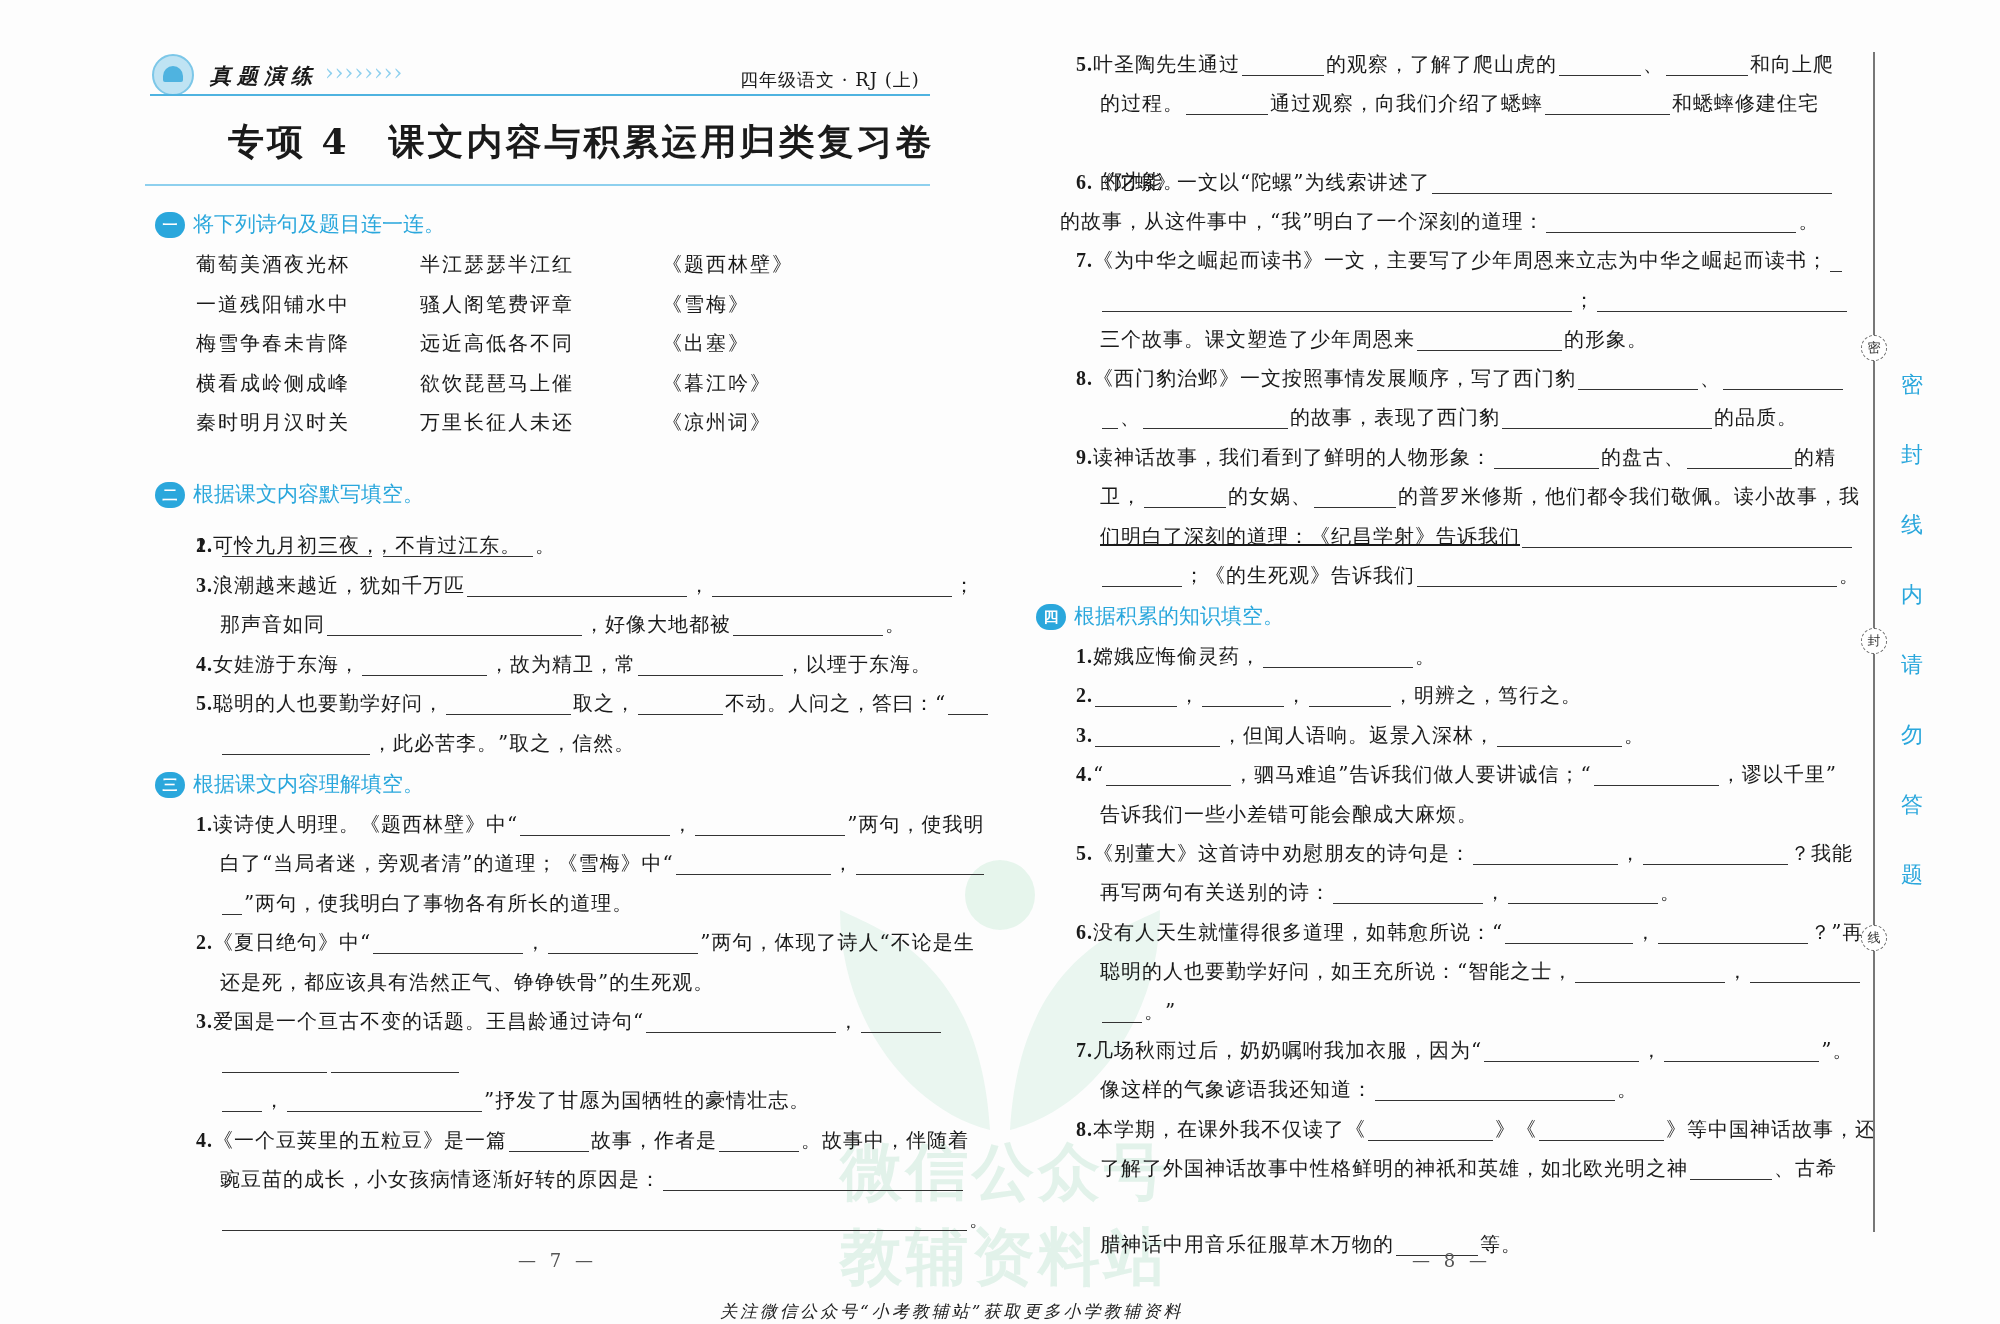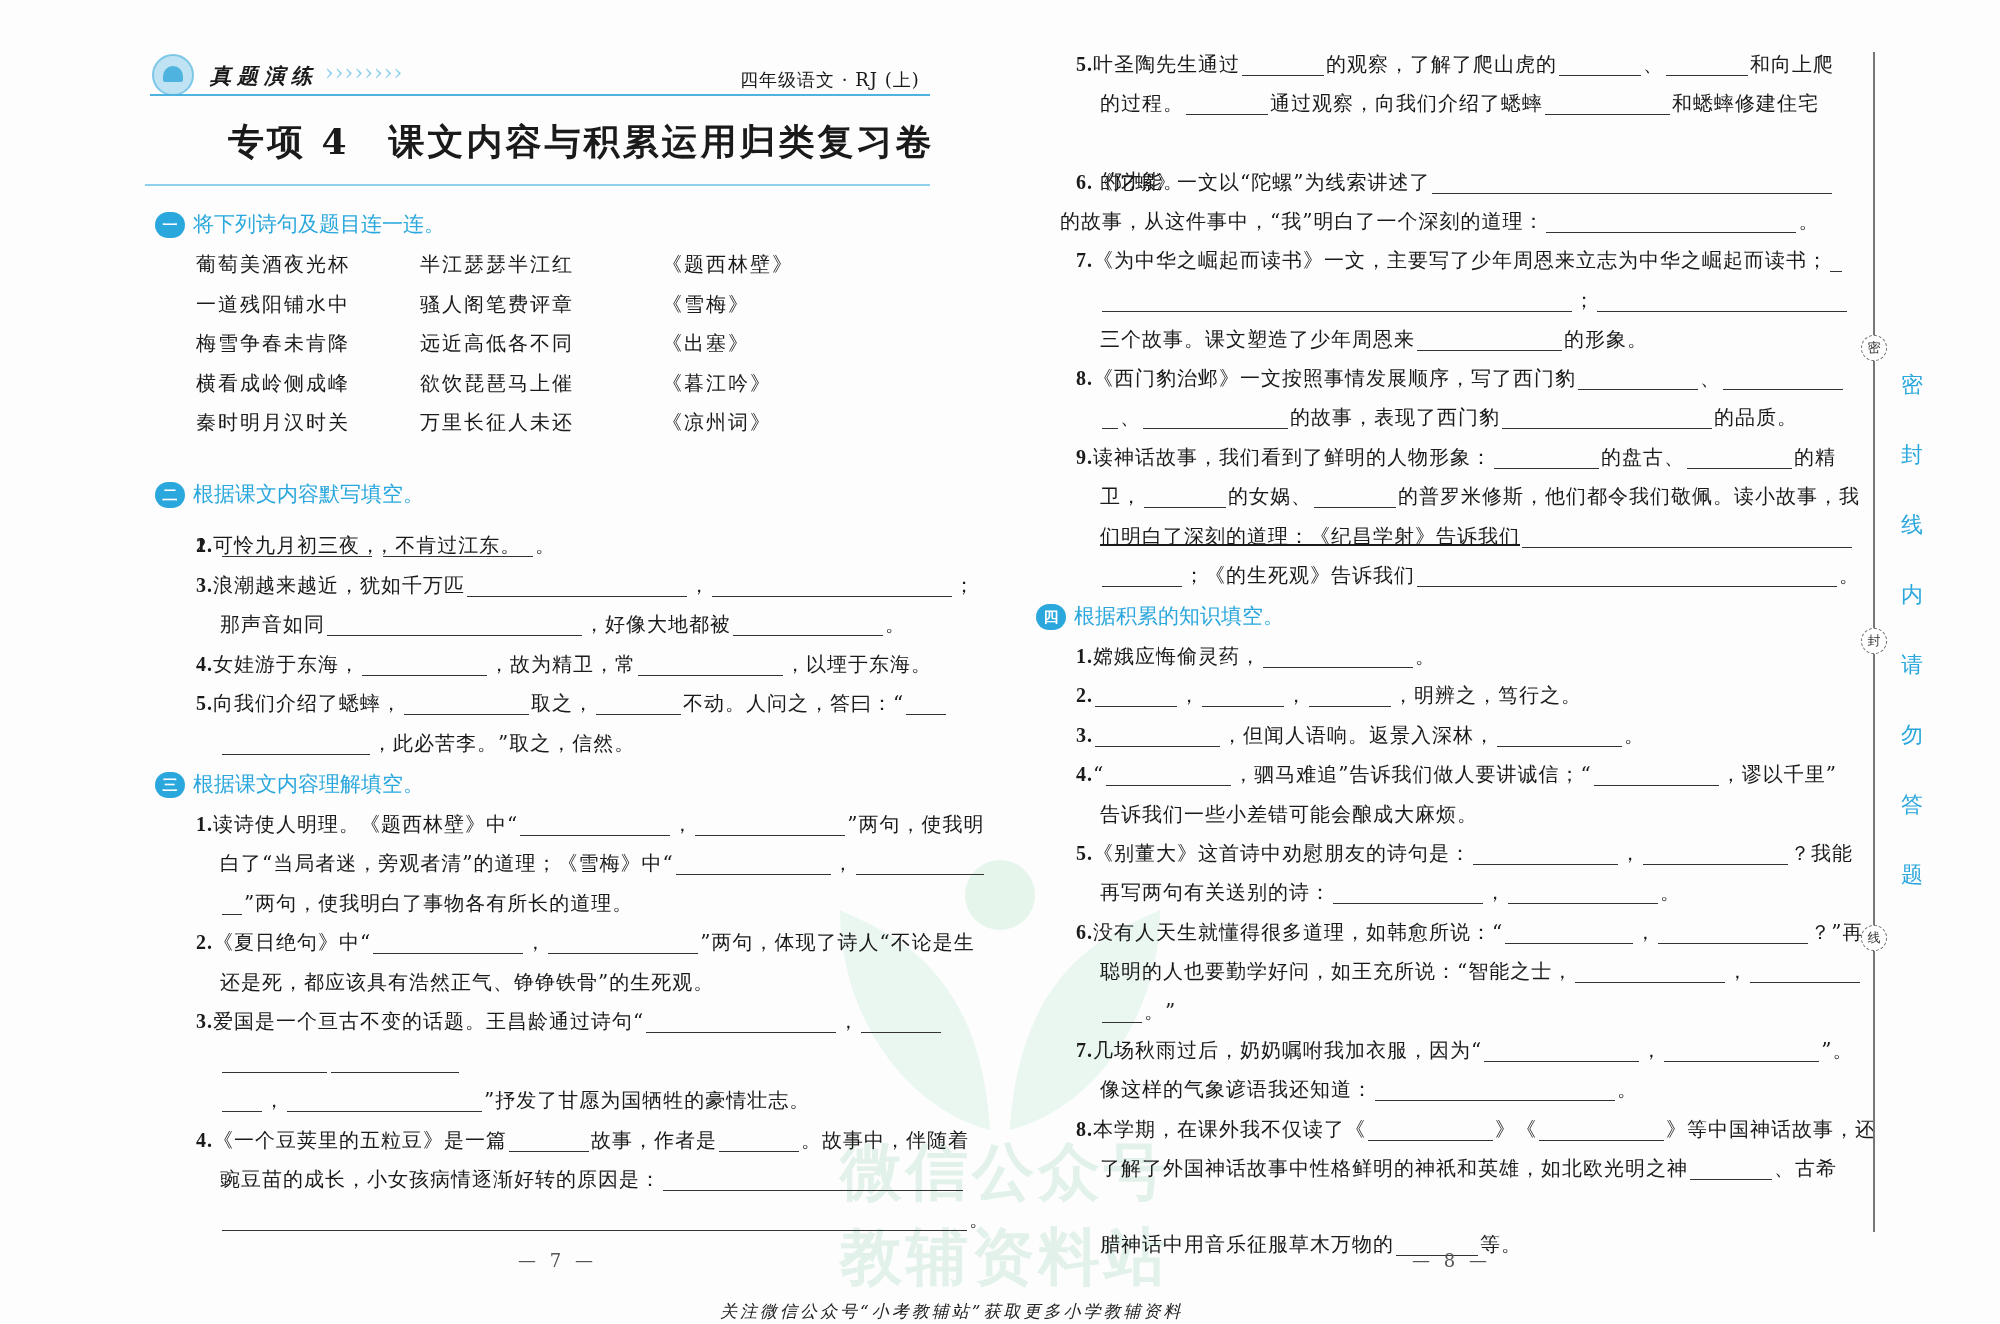--- a/index.html
+++ b/index.html
@@ -80,21 +80,21 @@
 <div class="abs line" style="left:196px;top:573px;">
   <span class="num">3.</span><span>浪潮越来越近，犹如千万匹</span><span class="blank" style="width:220px"></span><span>，</span><span class="blank" style="width:240px"></span><span>；</span>
 </div>
 <div class="abs line" style="left:220px;top:612px;">
   <span>那声音如同</span><span class="blank" style="width:255px"></span><span>，好像大地都被</span><span class="blank" style="width:150px"></span><span>。</span>
 </div>
 <div class="abs line" style="left:196px;top:652px;">
   <span class="num">4.</span><span>女娃游于东海，</span><span class="blank" style="width:125px"></span><span>，故为精卫，常</span><span class="blank" style="width:145px"></span><span>，以堙于东海。</span>
 </div>
 <div class="abs line" style="left:196px;top:691px;">
-  <span class="num">5.</span><span>向我们介绍了蟋蟀，</span><span class="blank" style="width:125px"></span><span>取之，</span><span class="blank" style="width:85px"></span><span>不动。人问之，答曰：“</span><span class="blank" style="width:40px"></span>
+  <span class="num">5.</span><span>聪明的人也要勤学好问，</span><span class="blank" style="width:125px"></span><span>取之，</span><span class="blank" style="width:85px"></span><span>不动。人问之，答曰：“</span><span class="blank" style="width:40px"></span>
 </div>
 <div class="abs line" style="left:220px;top:731px;">
   <span class="blank" style="width:148px"></span><span>，此必苦李。”取之，信然。</span>
 </div>
 
 <div class="abs sec-head" style="left:155px;top:770px;">
   <span class="sec-badge">三</span><span>根据课文内容理解填空。</span>
 </div>
 
 <div class="abs line" style="left:196px;top:812px;">

